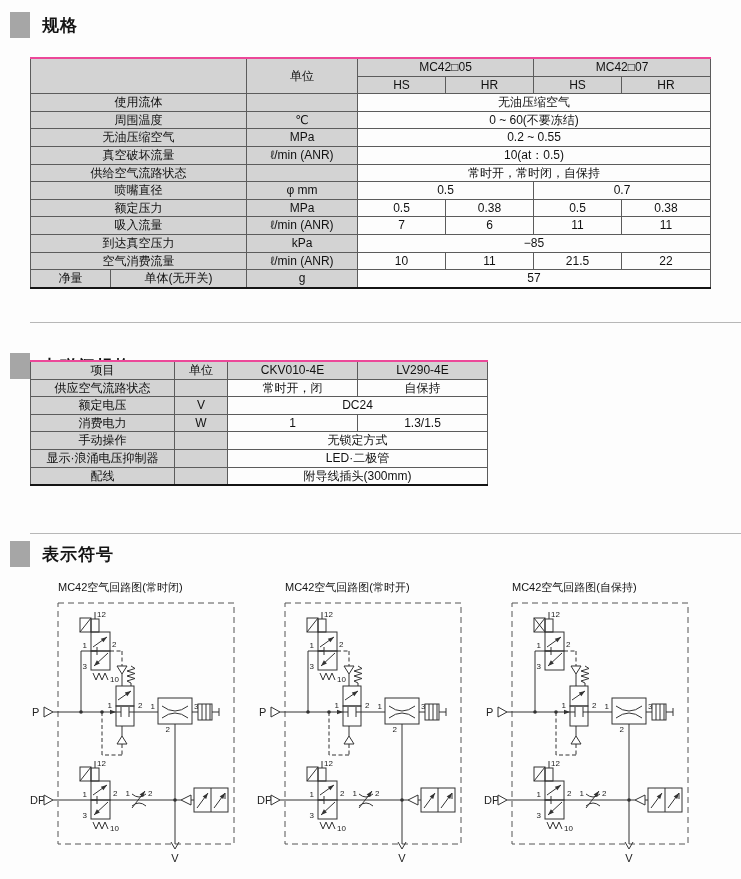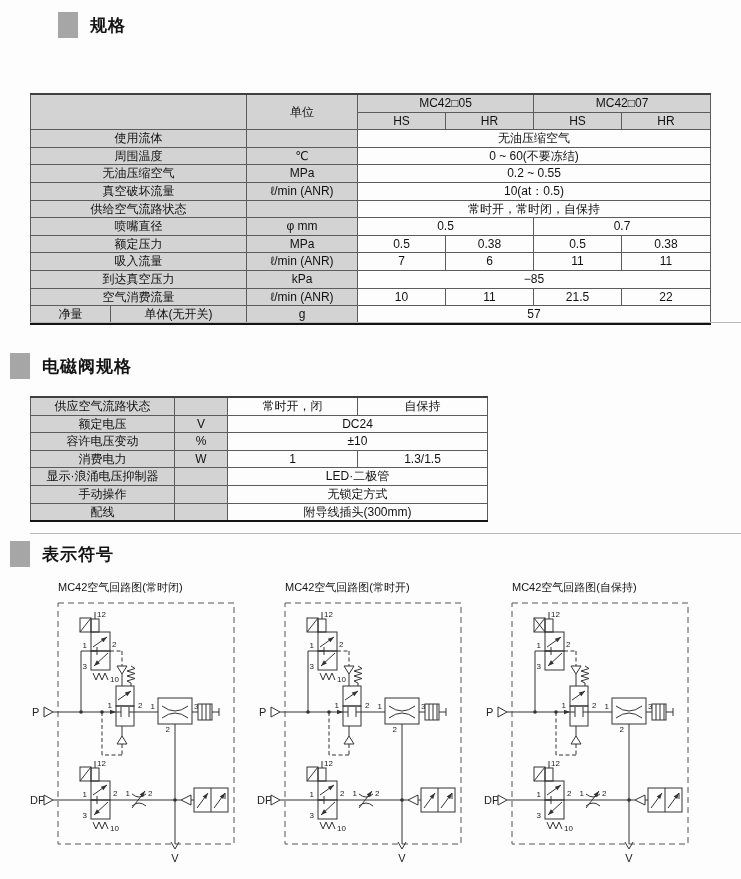--- a/index.html
+++ b/index.html
@@ -3,36 +3,36 @@
 <meta charset="utf-8">
 <style>
   html,body{margin:0;padding:0;background:#fff;}
   .page{position:relative;width:741px;height:879px;background:#fdfdfd;overflow:hidden;
         font-family:"Liberation Sans","DejaVu Sans",sans-serif;color:#111;}
   .section-header{position:absolute;left:10px;display:flex;align-items:center;}
   .sq{width:20px;height:26px;background:#a6a6a6;display:inline-block;}
   .section-header h2{margin:0 0 0 12px;font-size:17px;font-weight:bold;letter-spacing:1px;color:#141414;}
   .rule{position:absolute;left:30px;right:0;height:0;border-top:1px solid #b7b7b7;}
   table{position:absolute;border-collapse:collapse;table-layout:fixed;font-size:12px;
-        border-top:2px solid #404040;border-bottom:2px solid #141414;margin-top:36px;}
+        border-top:2px solid #ec4899;border-bottom:2px solid #141414;}
   td{border:1px solid #5c5c5c;text-align:center;vertical-align:middle;
      padding:0 2px;height:16.6px;line-height:1.05;white-space:nowrap;overflow:hidden;}
   td.gray{background:#d3d3d3;}
   .diagrams{position:absolute;top:580px;left:30px;width:711px;display:flex;}
   .diagram{width:227px;flex:0 0 227px;}
   .diagram-title{font-size:11px;font-weight:normal;padding-left:28px;height:16px;
                  line-height:14px;white-space:nowrap;color:#141414;}
   svg{display:block;}
 </style>
 </head>
 <body>
 
 <div class="page">
 
-  <div class="section-header" style="top:12px;margin-left:48px;">
+  <div class="section-header" style="top:12px;">
     <span class="sq"></span>
     <h2>规格</h2>
   </div>
 
   <table id="spec-table" style="top:57px;left:30px;width:680px;">
     <colgroup>
         <col style="width:80px">
         <col style="width:136px">
         <col style="width:111px">
       <col style="width:88px">
@@ -131,50 +131,51 @@
 
   <table id="solenoid-table" style="top:360px;left:30px;width:457px;">
     <colgroup>
         <col style="width:144px">
         <col style="width:53px">
         <col style="width:130px">
         <col style="width:130px">
       </colgroup>
   <tbody>
         <tr>
+          <td class="gray">项目</td>
+          <td class="gray">单位</td>
+          <td class="gray">CKV010-4E</td>
+          <td class="gray">LV290-4E</td>
+        </tr>
+        <tr>
           <td class="gray">供应空气流路状态</td>
           <td class="gray"></td>
           <td colspan="1">常时开，闭</td>
           <td colspan="1">自保持</td>
         </tr>
         <tr>
           <td class="gray">额定电压</td>
           <td class="gray">V</td>
           <td colspan="2">DC24</td>
         </tr>
         <tr>
-          <td class="gray">容许电压变动</td>
-          <td class="gray">%</td>
-          <td colspan="2">±10</td>
-        </tr>
-        <tr>
           <td class="gray">消费电力</td>
           <td class="gray">W</td>
           <td colspan="1">1</td>
           <td colspan="1">1.3/1.5</td>
         </tr>
         <tr>
+          <td class="gray">手动操作</td>
+          <td class="gray"></td>
+          <td colspan="2">无锁定方式</td>
+        </tr>
+        <tr>
           <td class="gray">显示·浪涌电压抑制器</td>
           <td class="gray"></td>
           <td colspan="2">LED·二极管</td>
-        </tr>
-        <tr>
-          <td class="gray">手动操作</td>
-          <td class="gray"></td>
-          <td colspan="2">无锁定方式</td>
         </tr>
         <tr>
           <td class="gray">配线</td>
           <td class="gray"></td>
           <td colspan="2">附导线插头(300mm)</td>
         </tr>
       </tbody>
     </table>
 
   <div class="rule" style="top:533px;"></div>

